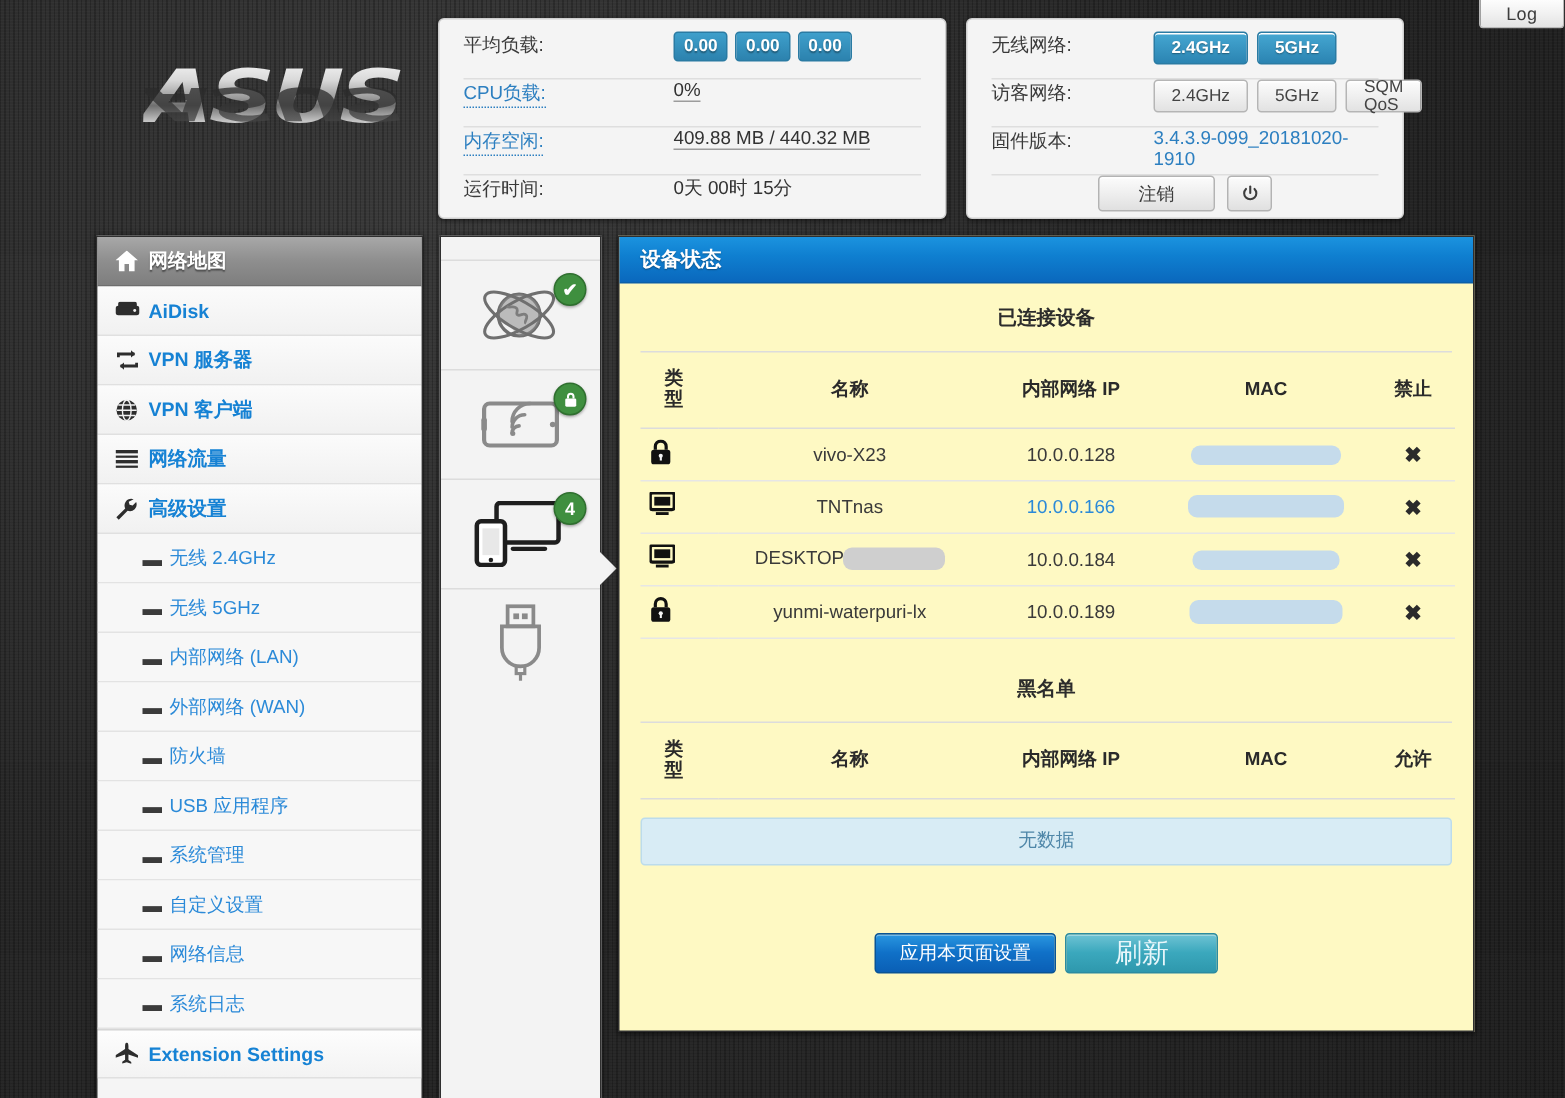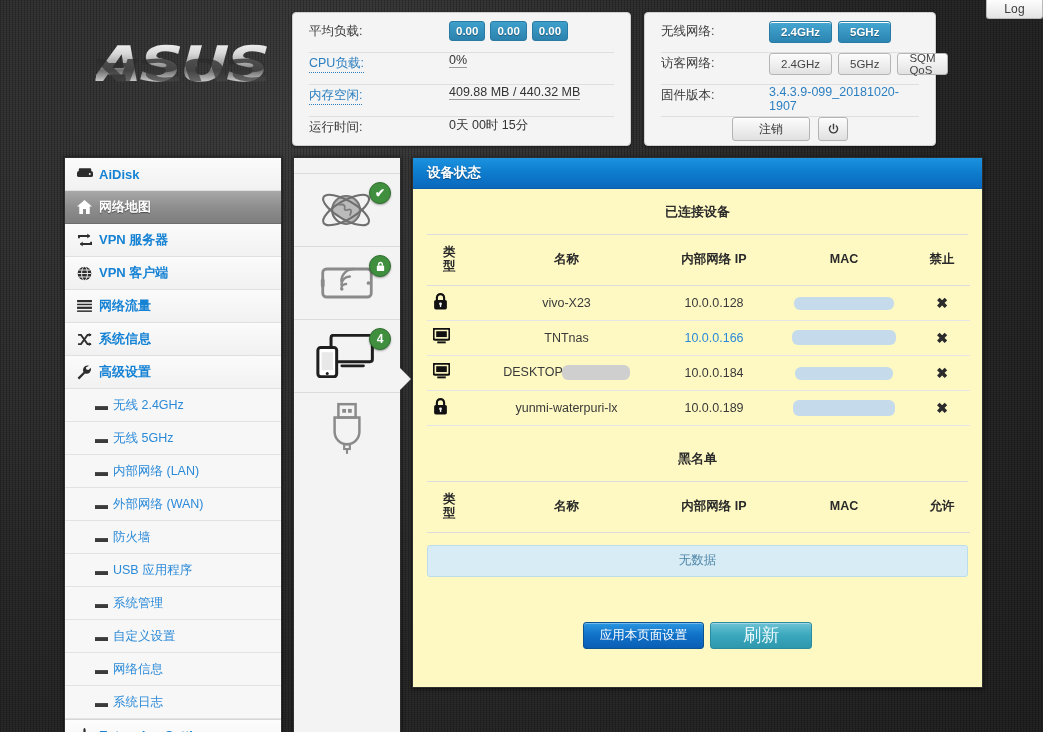--- a/index.html
+++ b/index.html
@@ -343,54 +343,54 @@
 
   <div class="srow">
     <div class="slabel-cell" style="width:108px"><span class="slabel">访客网络:</span></div>
     <span class="btn-chip">2.4GHz</span>
     <span class="btn-chip">5GHz</span>
     <span class="btn-chip">SQM QoS</span>
   </div>
 
   <div class="srow">
     <div class="slabel-cell" style="width:108px"><span class="slabel">固件版本:</span></div>
-    <span class="sval link">3.4.3.9-099_20181020-1907</span>
+    <span class="sval link">3.4.3.9-099_20181020-1910</span>
   </div>
 
   <div class="srow actions">
     <span class="btn-logout">注销</span>
     <span class="btn-power">
       <svg width="13" height="13" viewBox="0 0 16 16">
         <path d="M8 1.6v5.4" stroke="#3d3d3d" stroke-width="1.7" fill="none" stroke-linecap="round"></path>
         <path d="M4.5 3.6a5 5 0 1 0 7 0" stroke="#3d3d3d" stroke-width="1.7" fill="none" stroke-linecap="round"></path>
       </svg>
     </span>
   </div>
 </div>
 
 <div id="sidebar">
 
+  <div class="nav-item active">
+    <span class="ico">
+      <svg width="15" height="14" viewBox="0 0 16 15">
+          <path fill="currentColor" d="M8 0L0 7h2.4v8h4V9.6h3.2V15h4V7H16z"></path>
+        </svg>
+    </span>
+    <span>网络地图</span>
+  </div>
+
   <div class="nav-item">
     <span class="ico">
       <svg width="16" height="12" viewBox="0 0 18 13">
           <rect x="0" y="3" width="18" height="7" rx="2.2" fill="currentColor"></rect>
           <rect x="2" y="0" width="14" height="4" rx="1.4" fill="currentColor"></rect>
           <circle cx="14.4" cy="6.5" r="1.1" fill="#f1f1f1"></circle>
         </svg>
     </span>
     <span>AiDisk</span>
-  </div>
-
-  <div class="nav-item active">
-    <span class="ico">
-      <svg width="15" height="14" viewBox="0 0 16 15">
-          <path fill="currentColor" d="M8 0L0 7h2.4v8h4V9.6h3.2V15h4V7H16z"></path>
-        </svg>
-    </span>
-    <span>网络地图</span>
   </div>
 
   <div class="nav-item">
     <span class="ico">
       <svg width="16" height="14" viewBox="0 0 17 15">
           <path d="M2 5.5V3.2h11.5" stroke="currentColor" stroke-width="2" fill="none"></path>
           <path d="M11 .6l3 2.6-3 2.6z" fill="currentColor"></path>
           <path d="M15 9.5v2.3H3.5" stroke="currentColor" stroke-width="2" fill="none"></path>
           <path d="M6 14.4l-3-2.6 3-2.6z" fill="currentColor"></path>
         </svg>
@@ -414,29 +414,20 @@
       <svg width="15" height="13" viewBox="0 0 16 14">
           <rect x="0" y="0" width="16" height="2.4" fill="currentColor"></rect>
           <rect x="0" y="4" width="16" height="1.6" fill="currentColor"></rect>
           <rect x="0" y="7.2" width="16" height="2.4" fill="currentColor"></rect>
           <rect x="0" y="11.2" width="16" height="1.6" fill="currentColor"></rect>
         </svg>
     </span>
     <span>网络流量</span>
   </div>
 
-  <div class="nav-item">
-    <span class="ico">
-      <svg width="16" height="13" viewBox="0 0 17 14">
-          <path d="M1 2h3.2l7 10H15M1 12h3.2l7-10H15" stroke="currentColor" stroke-width="2" fill="none"></path>
-          <path d="M12.6 0l3 2-3 2zM12.6 10l3 2-3 2z" fill="currentColor"></path>
-        </svg>
-    </span>
-    <span>系统信息</span>
-  </div>
 
   <div class="nav-item">
     <span class="ico">
       <svg width="15" height="15" viewBox="0 0 16 16">
           <path fill="currentColor" d="M11.2.5a4.8 4.8 0 0 0-4.3 6.9L.6 13.7l1.7 1.7 6.3-6.3a4.8 4.8 0 0 0 6.1-6.2l-2.5 2.5-2.2-.6-.6-2.2L12.9.9a4.8 4.8 0 0 0-1.7-.4z"></path>
         </svg>
     </span>
     <span>高级设置</span>
   </div>
 

